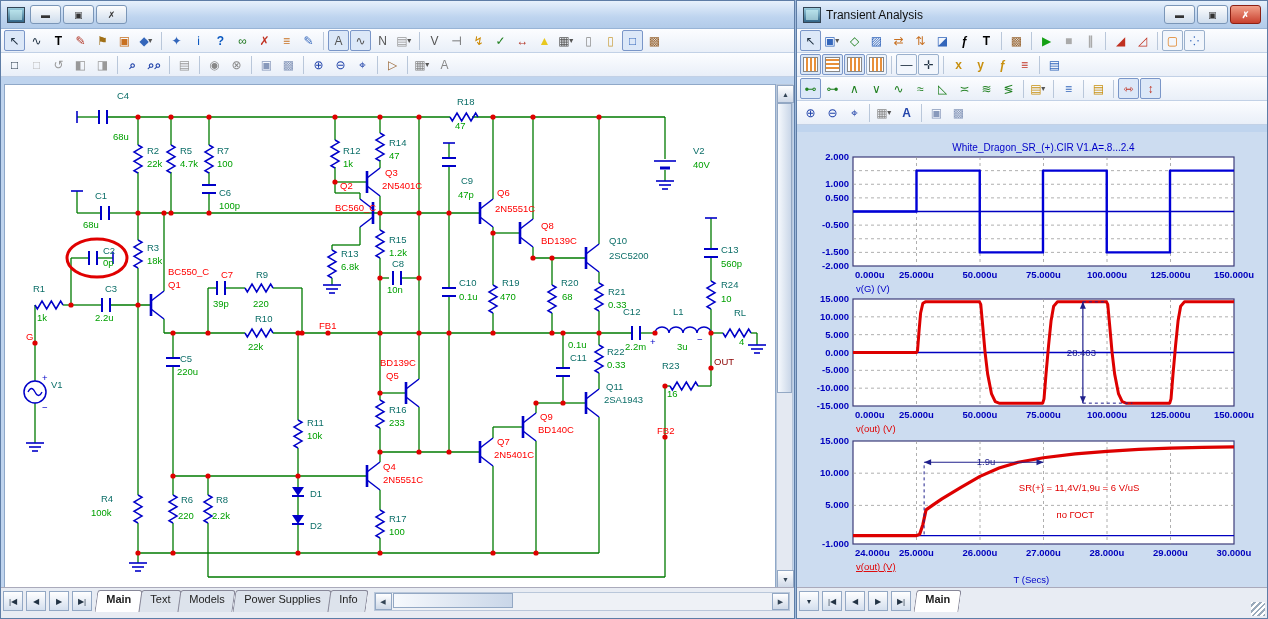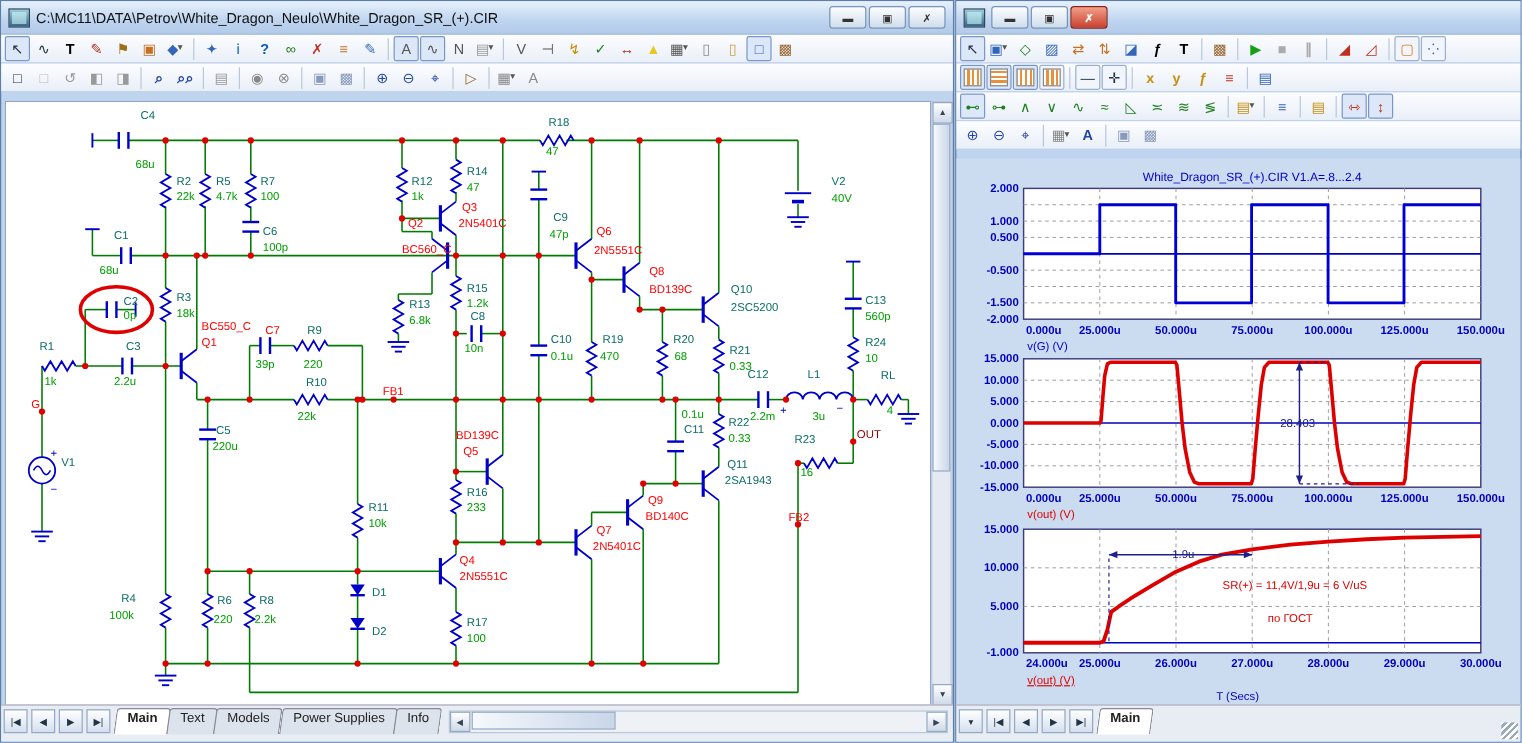--- a/index.html
+++ b/index.html
@@ -47,21 +47,20 @@
   .grip{position:absolute;right:2px;bottom:2px;width:14px;height:14px;
     background:repeating-linear-gradient(135deg,#fff 0 2px,#9ab 2px 4px);}
   svg text{font-family:"Liberation Sans",sans-serif;}
 </style>
 </head>
 <body>
 
 <div class="win" id="leftwin" style="left:0;top:0;width:795px;height:619px;">
   <div class="titlebar">
     <span class="ticon"></span>
-    <span class="ttxt">C:\MC11\DATA\Petrov\White_Dragon_Neulo\White_Dragon_SR_(+).CIR</span>
     <span class="capbtns">
       <span class="capbtn">▬</span>
       <span class="capbtn">▣</span>
       <span class="capbtn">✗</span>
     </span>
   </div>
   <div class="toolbar" id="ltb1">
       <div class="tbtn pressed">
         <span style="color: rgb(34, 51, 68);">↖</span>
       </div>
@@ -644,20 +643,21 @@
       <div class="sbtn" style="left:0;top:0;height:15px;">◀</div>
       <div class="sthumb" style="left:18px;top:0;width:120px;height:15px;"></div>
       <div class="sbtn" style="left:auto;right:0;top:0;height:15px;">▶</div>
     </div>
   </div>
 </div>
 
 <div class="win" id="rightwin" style="left:796px;top:0;width:472px;height:619px;">
   <div class="titlebar">
     <span class="ticon"></span>
+    <span class="ttxt">Transient Analysis</span>
     <span class="capbtns">
       <span class="capbtn">▬</span>
       <span class="capbtn">▣</span>
       <span class="capbtn close-active">✗</span>
     </span>
   </div>
   <div class="toolbar" id="rtb1">
       <div class="tbtn pressed">
         <span style="color: rgb(34, 51, 68);">↖</span>
       </div>

